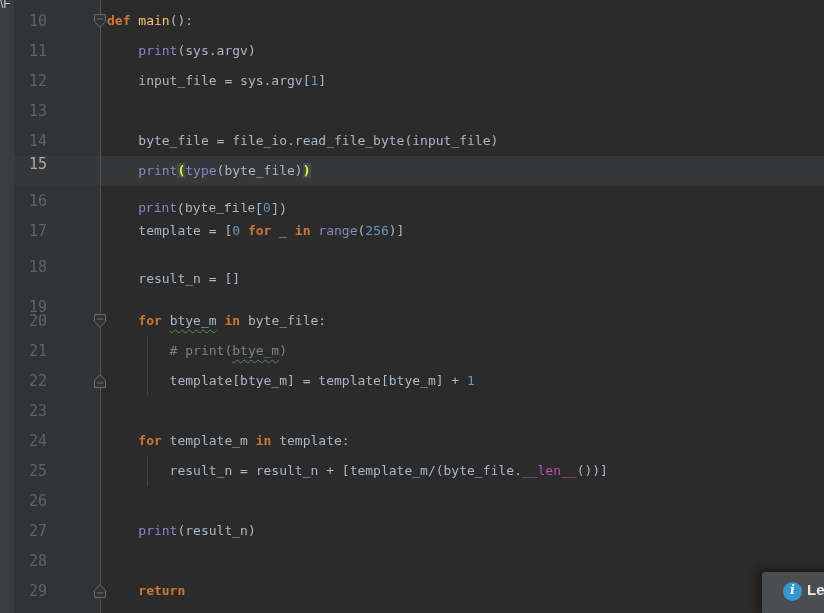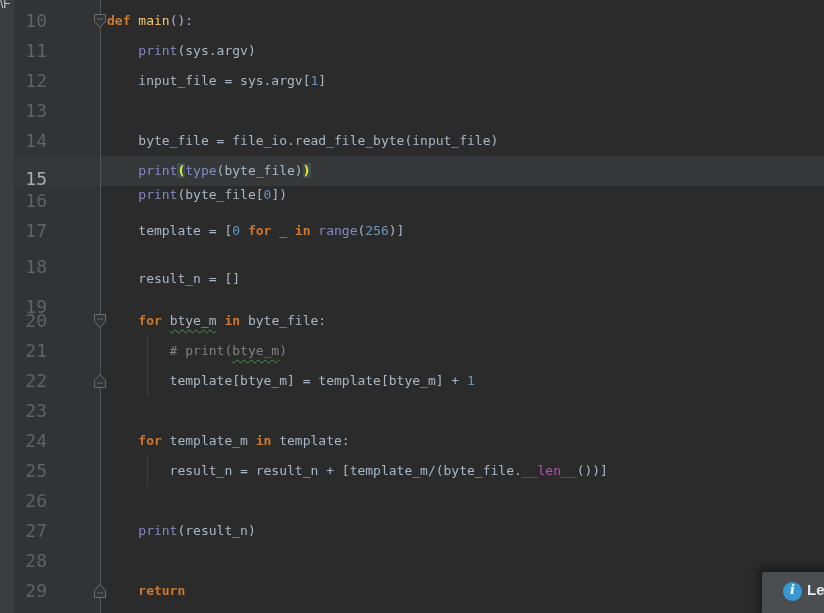--- a/index.html
+++ b/index.html
@@ -16,21 +16,21 @@
 
   .strip{position:absolute;left:0;top:0;width:14px;height:613px;background:var(--bg-strip);z-index:4;}
   .strip-label{position:absolute;left:0;top:-3px;color:#C8C8C8;font:12px "Liberation Sans",sans-serif;white-space:nowrap;}
 
   .gutter-bg{position:absolute;left:14px;top:0;width:86px;height:613px;background:var(--bg-gutter);z-index:0;}
   .hl{position:absolute;left:14px;width:810px;height:30px;background:var(--bg-active-line);z-index:1;}
   .divider{position:absolute;left:100px;top:0;width:1px;height:613px;background:var(--divider);z-index:2;}
   .guide{position:absolute;width:1px;background:var(--guide);z-index:2;}
 
   .ln{position:absolute;left:14px;width:33px;height:30px;line-height:30px;text-align:right;
-      font-size:18px;color:var(--linenum);z-index:3;}
+      font-size:15px;color:var(--linenum);z-index:3;}
   .ln.active{color:var(--linenum-active);}
 
   .fold{position:absolute;left:93px;width:14px;height:16px;z-index:4;cursor:pointer;}
 
   .cl{position:absolute;left:107px;height:30px;line-height:30px;font-size:13px;white-space:pre;
       color:var(--fg-default);z-index:3;}
   .tok-d{color:var(--fg-default);}
   .tok-k{color:var(--kw);font-weight:bold;}
   .tok-b{color:var(--builtin);margin-top:24px;}
   .tok-f{color:var(--func);}
@@ -71,24 +71,24 @@
       <div class="cl" style="top: 6px;"><span class="tok-k">def</span><span class="tok-d"> </span><span class="tok-f">main</span><span class="tok-d">():</span></div>
       <div class="ln" style="top: 36px;">11</div>
       <div class="cl" style="top: 36px;"><span class="tok-d">    </span><span class="tok-b">print</span><span class="tok-d">(sys.argv)</span></div>
       <div class="ln" style="top: 66px;">12</div>
       <div class="cl" style="top: 66px;"><span class="tok-d">    input_file = sys.argv[</span><span class="tok-n">1</span><span class="tok-d">]</span></div>
       <div class="ln" style="top: 96px;">13</div>
       <div class="cl" style="top: 96px;"></div>
       <div class="ln" style="top: 126px;">14</div>
       <div class="cl" style="top: 126px;"><span class="tok-d">    byte_file = file_io.read_file_byte(input_file)</span></div>
       <div class="hl" style="top: 156px;"></div>
-      <div class="ln active" style="top: 164px;">15</div>
+      <div class="ln active" style="top: 149px;">15</div>
       <div class="cl" style="top: 156px;"><span class="tok-d">    </span><span class="tok-b">print</span><span class="tok-pm">(</span><span class="tok-b">type</span><span class="tok-d">(byte_file)</span><span class="tok-pm">)</span></div>
       <div class="ln" style="top: 186px;">16</div>
-      <div class="cl" style="top: 180px;"><span class="tok-d">    </span><span class="tok-b">print</span><span class="tok-d">(byte_file[</span><span class="tok-n">0</span><span class="tok-d">])</span></div>
+      <div class="cl" style="top: 194px; font-family: Liberation Mono, monospace;"><span class="tok-d">    </span><span class="tok-b">print</span><span class="tok-d">(byte_file[</span><span class="tok-n">0</span><span class="tok-d">])</span></div>
       <div class="ln" style="top: 216px;">17</div>
       <div class="cl" style="top: 216px;"><span class="tok-d">    template = [</span><span class="tok-n">0</span><span class="tok-d"> </span><span class="tok-k">for</span><span class="tok-d"> _ </span><span class="tok-k">in</span><span class="tok-d"> </span><span class="tok-b">range</span><span class="tok-d">(</span><span class="tok-n">256</span><span class="tok-d">)]</span></div>
       <div class="ln" style="top: 252px;">18</div>
       <div class="cl" style="top: 246px; margin-top: 18px;"><span class="tok-d">    result_n = []</span></div>
       <div class="ln" style="top: 292px;">19</div>
       <div class="cl" style="top: 276px;"></div>
       <div class="ln" style="top: 306px;">20</div>
       <div class="fold" style="top: 313px;"><svg width="14" height="16" viewBox="0 0 14 16">
           <path d="M1.5 1.5 H12.5 V8.5 L7 14.5 L1.5 8.5 Z" fill="#313335" stroke="#6A6E70"></path>
           <line x1="4" y1="6" x2="10" y2="6" stroke="#6A6E70"></line>

